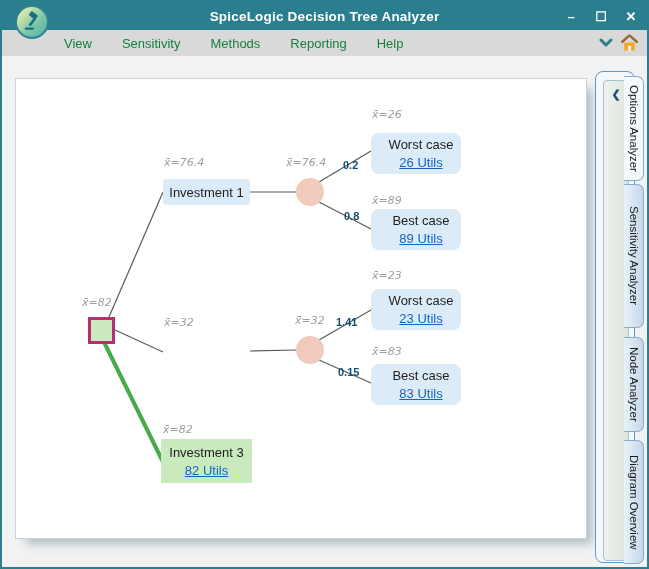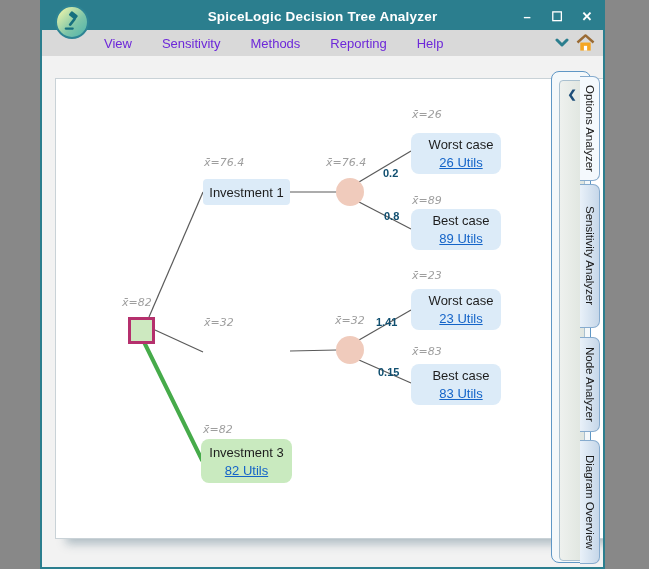--- a/index.html
+++ b/index.html
@@ -5,54 +5,54 @@
   :root{
     --titlebar-teal:#2b7e8e; --menu-bg:#d9d9d9; --content-bg:#f2f2f2;
     --canvas-bg:#ffffff; --node-blue:#dcebf8; --node-green:#c9eabf;
     --chance-salmon:#f0cbbc; --root-border:#b5306d; --root-fill:#cde9c0;
     --edge-gray:#5a5a5a; --edge-green:#46ab4a; --link-blue:#1464c8;
     --prob-text:#104f70; --ev-text:#9e9e9e; --home-orange:#f5a623;
     --tab-border:#86abce;
   }
   *{box-sizing:border-box;margin:0;padding:0}
   body{font-family:"Liberation Sans",sans-serif;background:#888;}
-  .window{position:relative;width:565px;height:569px;border:2px solid var(--titlebar-teal);
-    background:var(--content-bg);overflow:hidden;margin-left:40px;}
+  .window{position:relative;width:649px;height:569px;border:2px solid var(--titlebar-teal);
+    background:var(--content-bg);overflow:hidden;}
   
   .titlebar{position:absolute;left:0;top:0;right:0;height:28px;background:var(--titlebar-teal);
     display:flex;align-items:center;justify-content:center;}
   .title{color:#fff;font-size:13.5px;font-weight:bold;letter-spacing:.2px;}
   .win-controls{position:absolute;right:6px;top:0;height:28px;display:flex;align-items:center;gap:10px;}
   .win-btn{color:#fff;width:20px;height:20px;display:flex;align-items:center;justify-content:center;
     font-size:13px;font-weight:bold;cursor:default;}
   
   .logo{position:absolute;left:13px;top:3px;width:34px;height:34px;border-radius:50%;
     border:2px solid #2e8494;background:linear-gradient(135deg,#dcedaa 15%,#7cc4a8 60%,#4fb3ab);
     z-index:20;display:flex;align-items:center;justify-content:center;}
   
   .menubar{position:absolute;left:0;top:28px;right:0;height:26px;background:var(--menu-bg);
     display:flex;align-items:center;padding-left:62px;gap:30px;}
-  .menu-item{font-size:13px;color:#6d28d9;cursor:default;}
+  .menu-item{font-size:13px;color:#15803d;cursor:default;}
   .menu-right{position:absolute;right:8px;top:0;height:26px;display:flex;align-items:center;gap:7px;}
   
   .content{position:absolute;left:0;top:54px;right:0;bottom:0;background:var(--content-bg);}
   .canvas{position:absolute;left:13px;top:22px;width:572px;height:461px;background:var(--canvas-bg);
     border:1px solid #c9d2d7;box-shadow:8px 8px 9px -3px rgba(96,125,139,.45);}
   .edges{position:absolute;left:0;top:0;width:572px;height:461px;}
   .edges .e{stroke:var(--edge-gray);stroke-width:1.2;}
   .edges .eg{stroke:var(--edge-green);stroke-width:4;stroke-linecap:round;}
   .ev{position:absolute;font-family:"DejaVu Sans","Liberation Sans",sans-serif;font-style:italic;
     font-size:11px;color:var(--ev-text);white-space:nowrap;}
   .prob{position:absolute;font-size:11px;font-weight:bold;color:var(--prob-text);}
   .nbox{position:absolute;background:var(--node-blue);border-radius:4px;display:flex;
     flex-direction:column;align-items:center;justify-content:center;font-size:13px;color:#1d1d1d;}
   .nbox .util{color:var(--link-blue);text-decoration:underline;margin-top:3px;cursor:pointer;}
   .inv{width:87px;height:26px;}
   .case{width:90px;height:41px;border-radius:8px;padding-left:10px;}
-  .greenbox{background:var(--node-green);width:91px;height:44px;border-radius:8px;}
+  .greenbox{background:var(--node-green);width:91px;height:44px;border-radius:0;}
   .chance{position:absolute;width:28px;height:28px;border-radius:50%;background:var(--chance-salmon);}
   .rootnode{position:absolute;left:72px;top:238px;width:27px;height:27px;background:var(--root-fill);
     border:3px solid var(--root-border);}
   
   .sidebar{position:absolute;right:1px;top:12px;width:52px;height:500px;}
   .panel-outer{position:absolute;left:1px;top:3px;width:40px;height:492px;background:#f4f8fa;
     border:1px solid #5f97c5;border-radius:8px;}
   .panel-strip{position:absolute;left:7px;top:8px;width:26px;height:481px;border:1px solid #a9c0cf;
     border-radius:4px;background:linear-gradient(to right,#eef1ee,#dfe5df);}
   .collapse-btn{margin:5px auto 0;width:18px;height:16px;display:flex;align-items:center;
@@ -124,21 +124,21 @@
       <span class="ev" style="left:148px;top:77px">x̄=76.4</span>
       <span class="ev" style="left:270px;top:77px">x̄=76.4</span>
       <span class="ev" style="left:356px;top:29px">x̄=26</span>
       <span class="ev" style="left:356px;top:115px">x̄=89</span>
       <span class="ev" style="left:148px;top:237px">x̄=32</span>
       <span class="ev" style="left:279px;top:235px">x̄=32</span>
       <span class="ev" style="left:356px;top:190px">x̄=23</span>
       <span class="ev" style="left:356px;top:266px">x̄=83</span>
       <span class="ev" style="left:147px;top:344px">x̄=82</span>
 
-      <span class="prob" style="left:327px;top:88px">0.2</span>
+      <span class="prob" style="left:327px;top:80px">0.2</span>
       <span class="prob" style="left:328px;top:131px">0.8</span>
       <span class="prob" style="left:320px;top:237px">1.41</span>
       <span class="prob" style="left:322px;top:287px">0.15</span>
 
       <div class="rootnode"></div>
 
       <div class="nbox inv" style="left:147px;top:100px">
         <span>Investment 1</span>
       </div>
       <div class="chance" style="left:280px;top:99px"></div>

